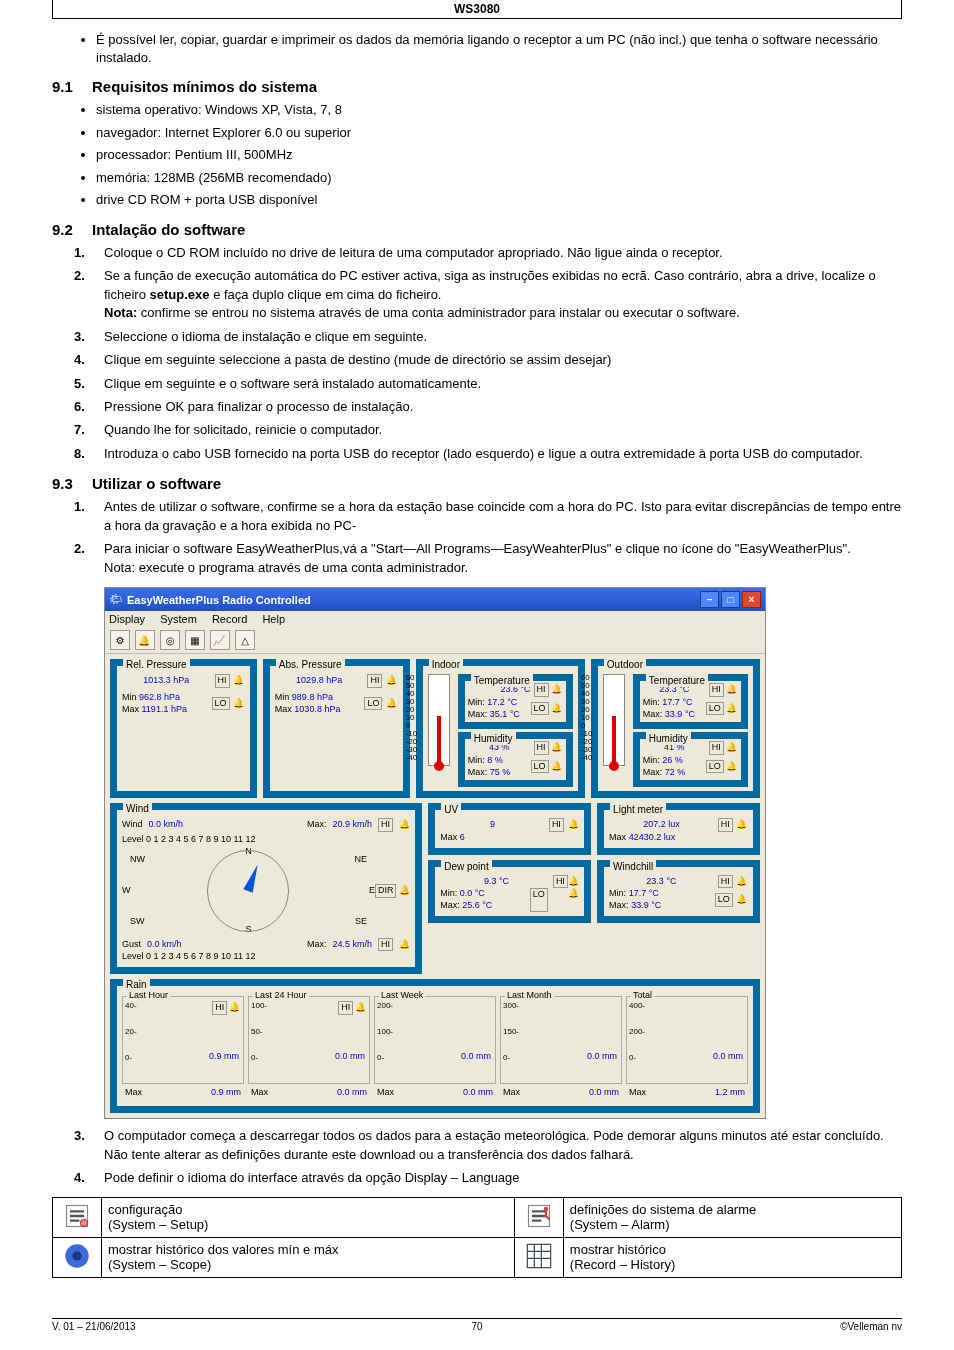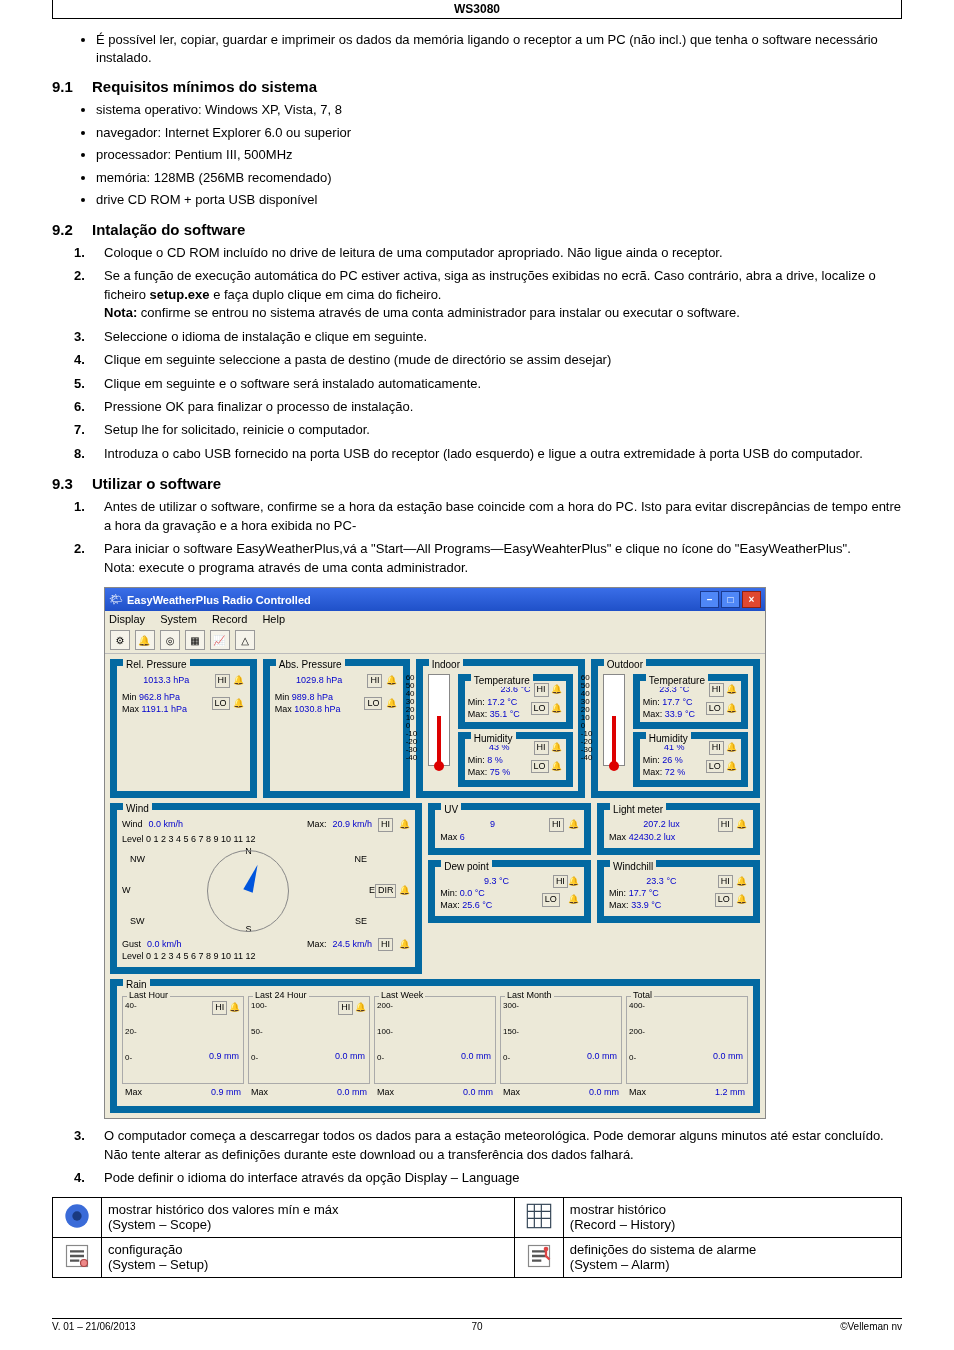--- a/index.html
+++ b/index.html
@@ -150,21 +150,21 @@
       <div class="step">
         <div class="n">5.</div>
         <div class="t">Clique em seguinte e o software será instalado automaticamente.</div>
       </div>
       <div class="step">
         <div class="n">6.</div>
         <div class="t">Pressione OK para finalizar o processo de instalação.</div>
       </div>
       <div class="step">
         <div class="n">7.</div>
-        <div class="t">Setup lhe for solicitado, reinicie o computador.</div>
+        <div class="t">Quando lhe for solicitado, reinicie o computador.</div>
       </div>
       <div class="step">
         <div class="n">8.</div>
         <div class="t">Introduza o cabo USB fornecido na porta USB do receptor (lado esquerdo) e ligue a outra extremidade à porta USB do computador.</div>
       </div>
     </div>
 
   <h2 class="section">
     <span class="num">9.3</span><span>Utilizar o software</span>
   </h2>
@@ -399,21 +399,21 @@
             </div>
             <div><span>Max</span> <span class="blue">6</span></div>
           </div>
           <div class="panel smalltext">
             <div class="legend">Dew point</div>
             <div style="display:flex;align-items:center;margin-top:4px;">
               <span class="blue" style="flex:1;text-align:center">9.3 °C</span>
               <span class="pill">HI</span>
                 <span>🔔</span>
             </div>
-            <div style="display:flex;gap:8px;align-items:center;">
+            <div style="display:flex;gap:20px;">
               <div style="flex:1">
                 <div><span>Min:</span> <span class="blue">0.0 °C</span></div>
                 <div><span>Max:</span> <span class="blue">25.6 °C</span></div>
               </div>
               <span class="pill">LO</span>
                 <span>🔔</span>
             </div>
           </div>
         </div>
 
@@ -517,47 +517,47 @@
         <div class="t">O computador começa a descarregar todos os dados para a estação meteorológica. Pode demorar alguns minutos até estar concluído. Não tente alterar as definições durante este download ou a transferência dos dados falhará.</div>
       </div>
       <div class="step">
         <div class="n">4.</div>
         <div class="t">Pode definir o idioma do interface através da opção Display – Language</div>
       </div>
     </div>
 
   <table class="config">
     <tbody id="cfgbody">
-        <tr>
-          <td class="icon"><svg viewBox="0 0 24 24" width="28" height="28">
-              <circle cx="12" cy="12" r="10" fill="#3a6bd8"></circle>
-              <circle cx="12" cy="12" r="4" fill="#1a3a80"></circle>
-            </svg></td>
-          <td>mostrar histórico dos valores mín e máx<br>(System – Scope)</td>
-          <td class="icon"><svg viewBox="0 0 24 24" width="28" height="28">
-              <rect x="2" y="2" width="20" height="20" fill="#fff" stroke="#345"></rect>
-              <path d="M2 8h20M2 14h20M8 2v20M14 2v20" stroke="#345"></path>
-            </svg></td>
-          <td>mostrar histórico<br>(Record – History)</td>
-        </tr>
         <tr>
           <td class="icon"><svg viewBox="0 0 24 24" width="28" height="28">
               <rect x="3" y="3" width="18" height="18" fill="#fff" stroke="#888"></rect>
               <path d="M6 8h12M6 12h12M6 16h8" stroke="#555" stroke-width="2"></path>
               <circle cx="18" cy="18" r="3" fill="#e88" stroke="#a44"></circle>
             </svg></td>
           <td>configuração<br>(System – Setup)</td>
           <td class="icon"><svg viewBox="0 0 24 24" width="28" height="28">
               <rect x="3" y="3" width="18" height="18" fill="#fff" stroke="#888"></rect>
               <path d="M6 8h12M6 12h12M6 16h8" stroke="#555" stroke-width="2"></path>
               <path d="M18 6v6l3 3" stroke="#d44" stroke-width="2" fill="none"></path>
               <circle cx="18" cy="6" r="2" fill="#d44"></circle>
             </svg></td>
           <td>definições do sistema de alarme<br>(System – Alarm)</td>
         </tr>
+        <tr>
+          <td class="icon"><svg viewBox="0 0 24 24" width="28" height="28">
+              <circle cx="12" cy="12" r="10" fill="#3a6bd8"></circle>
+              <circle cx="12" cy="12" r="4" fill="#1a3a80"></circle>
+            </svg></td>
+          <td>mostrar histórico dos valores mín e máx<br>(System – Scope)</td>
+          <td class="icon"><svg viewBox="0 0 24 24" width="28" height="28">
+              <rect x="2" y="2" width="20" height="20" fill="#fff" stroke="#345"></rect>
+              <path d="M2 8h20M2 14h20M8 2v20M14 2v20" stroke="#345"></path>
+            </svg></td>
+          <td>mostrar histórico<br>(Record – History)</td>
+        </tr>
       </tbody>
   </table>
 
   <div class="footer">
     <div class="l">V. 01 – 21/06/2013</div>
     <div class="c">70</div>
     <div class="r">©Velleman nv</div>
   </div>
 </div>
 

